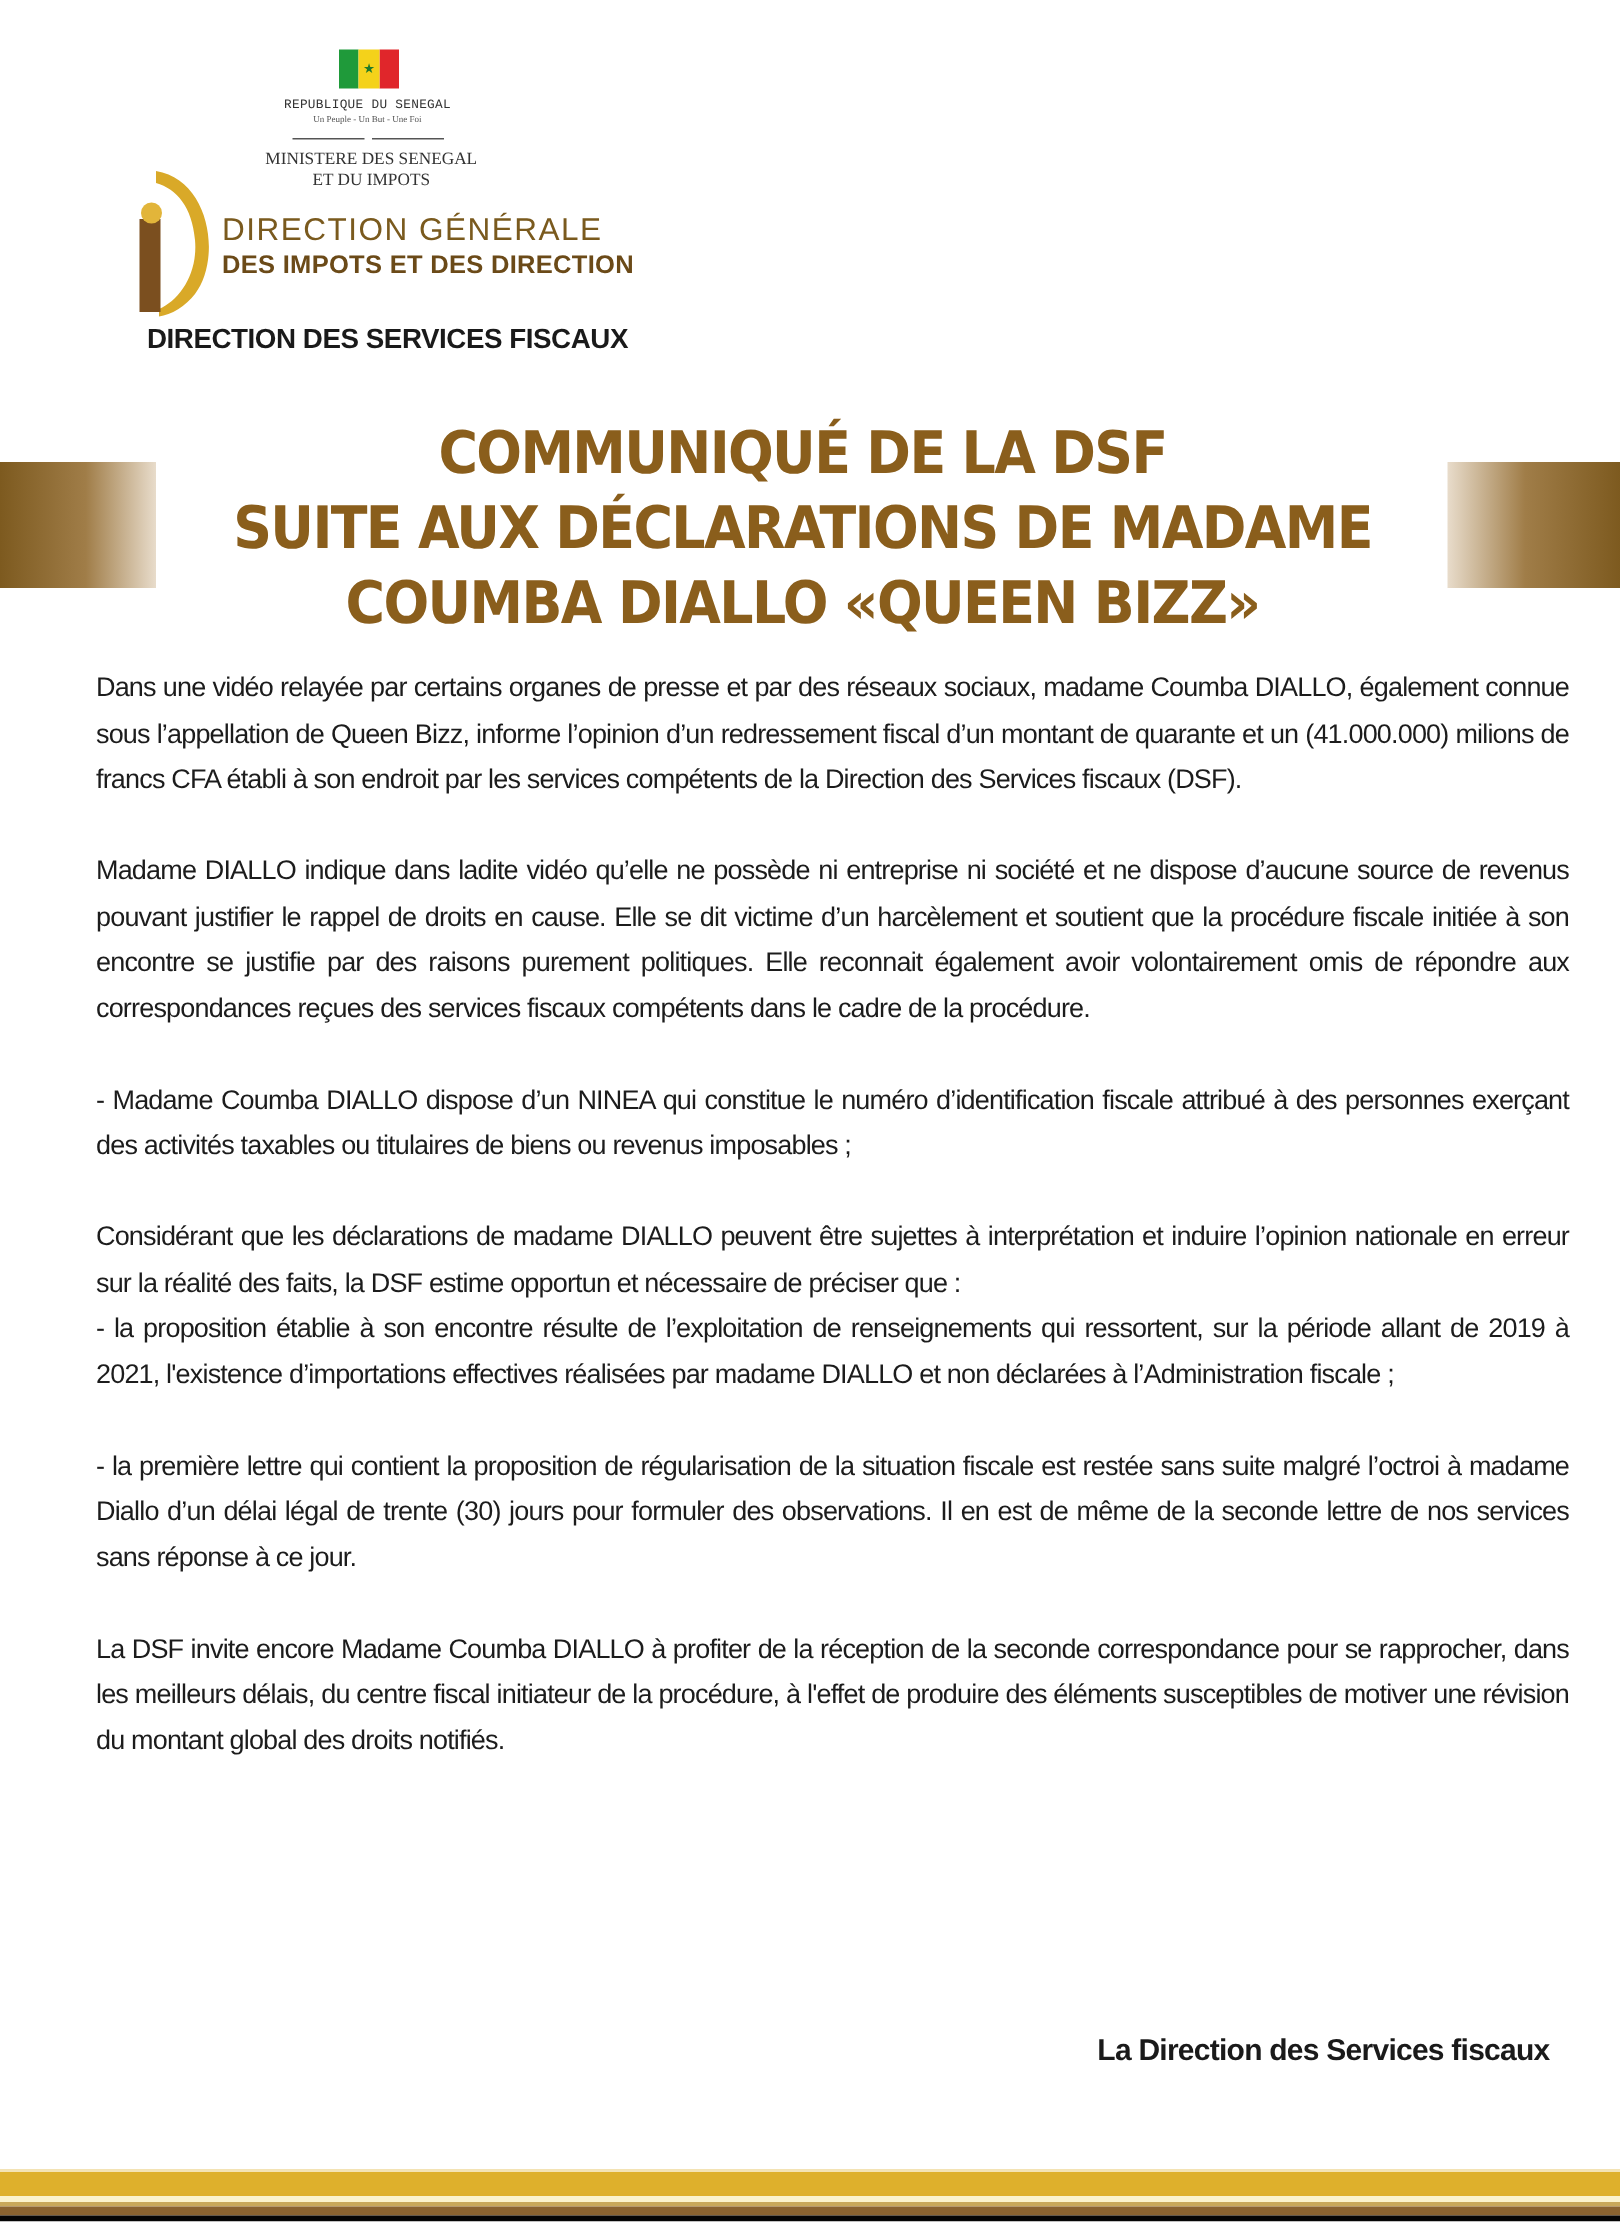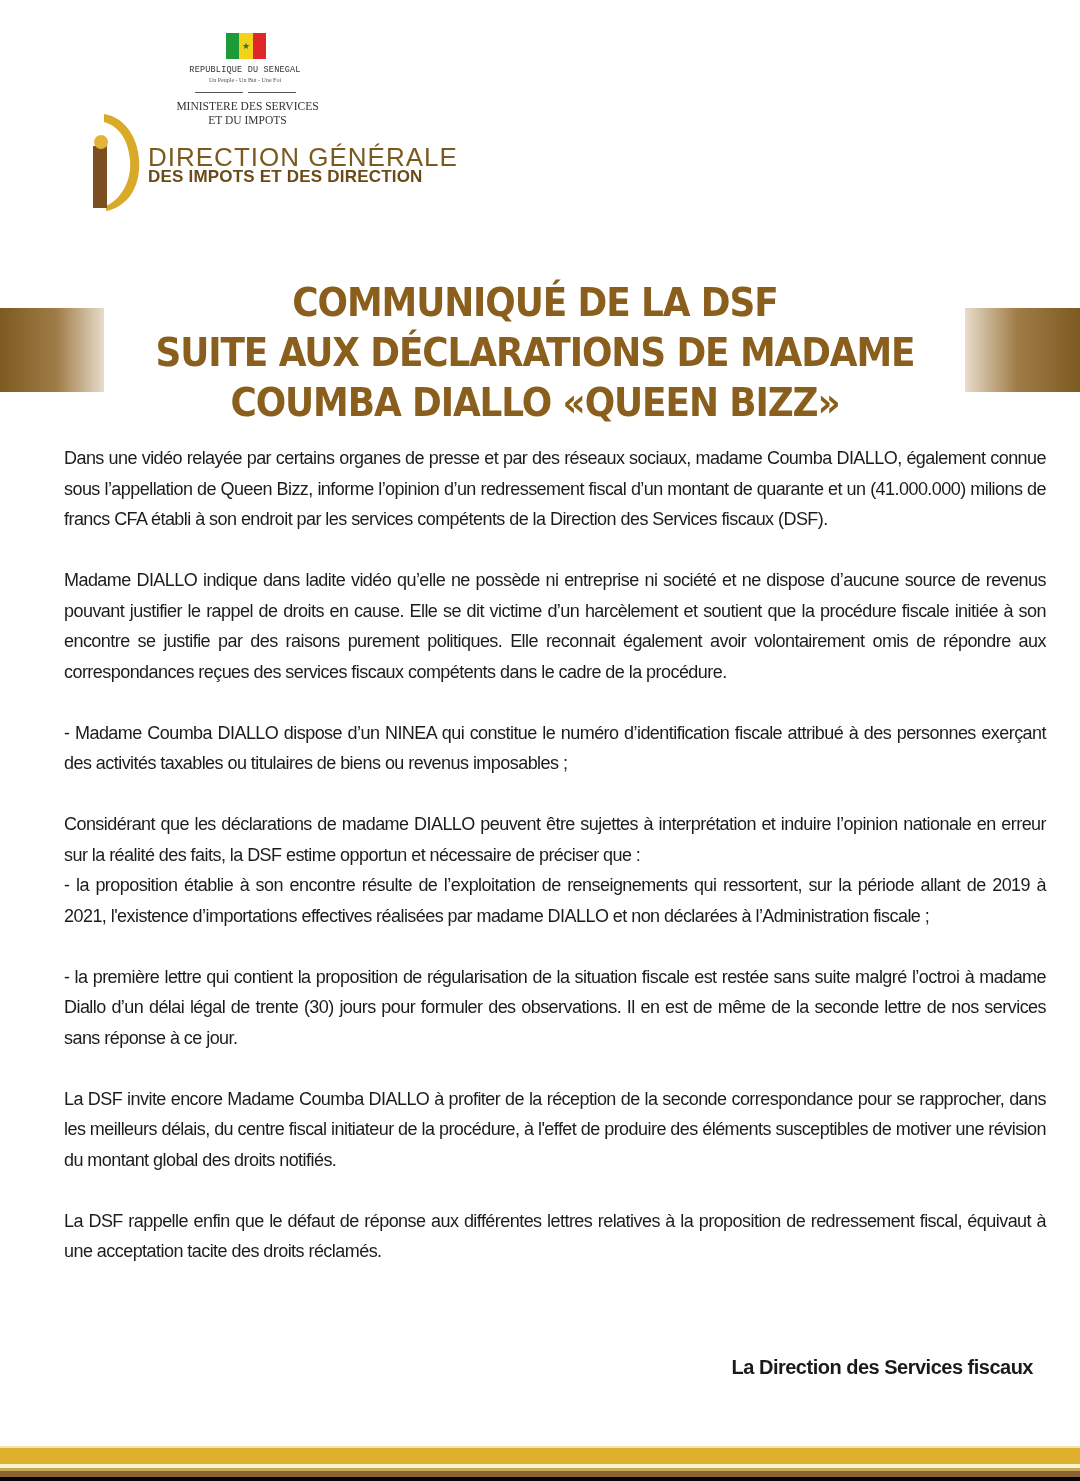--- a/index.html
+++ b/index.html
@@ -12,21 +12,21 @@
     .flag span { flex: 1; }
     .flag .g { background: #1f9a3a; }
     .flag .y { background: #f4d21a; position: relative; }
     .flag .r { background: #e0262b; }
     .flag .y::after { content: "★"; position: absolute; left: 50%; top: 50%; transform: translate(-50%,-52%); font-size: 9px; color: #1f7a2a; }
     .rep { position: absolute; left: 150px; top: 65px; width: 190px; text-align: center; font-family: Liberation Mono, monospace; font-size: 8.5px; color: #333; letter-spacing: 0.2px; }
     .motto { position: absolute; left: 150px; top: 77px; width: 190px; text-align: center; font-family: "Liberation Serif", serif; font-size: 6px; color: #555; }
     .rule { position: absolute; top: 92px; height: 1px; background: #555; }
     .ministry { position: absolute; left: 150px; top: 99px; width: 195px; text-align: center; font-family: "Liberation Serif", serif; font-size: 11.5px; line-height: 14px; color: #333; }
     .logo { position: absolute; left: 90px; top: 112px; width: 56px; height: 100px; }
-    .dg1 { position: absolute; left: 148px; top: 142px; font-size: 26px; color: #7a5a1e; letter-spacing: 1px; }
+    .dg1 { position: absolute; left: 148px; top: 142px; font-size: 21px; color: #7a5a1e; letter-spacing: 1px; }
     .dg2 { position: absolute; left: 148px; top: 167px; font-size: 17px; font-weight: bold; color: #6b4a18; letter-spacing: 0.2px; }
     .dsf { position: absolute; left: 98px; top: 215px; font-size: 18.5px; font-weight: bold; color: #1a1a1a; letter-spacing: -0.3px; }
 
     .band-left { position: absolute; left: 0; top: 308px; width: 104px; height: 84px; background: linear-gradient(to right, #7d5a1f 0%, #a07d48 55%, #e8dccb 100%); }
     .band-right { position: absolute; left: 965px; top: 308px; width: 115px; height: 84px; background: linear-gradient(to right, #e8dccb 0%, #a07d48 45%, #7d5a1f 100%); }
     .title { position: absolute; left: 110px; top: 278px; width: 850px; text-align: center; font-family: "DejaVu Sans", sans-serif; font-weight: bold; font-size: 39px; line-height: 50px; color: #8a5e1c; letter-spacing: -1.2px; transform: scaleX(0.92); transform-origin: center; }
     .title div { white-space: nowrap; }
 
     .body { position: absolute; left: 64px; top: 443px; width: 982px; font-family: Liberation Sans, sans-serif; font-size: 18px; line-height: 30.5px; color: #1c1c1c; letter-spacing: -0.55px; word-spacing: 0px; }
     .para { margin: 0 0 30.5px 0; text-align: justify; }
@@ -48,50 +48,50 @@
   <div class="flag">
     <span class="g"></span>
     <span class="y"></span>
     <span class="r"></span>
   </div>
   <div class="rep">REPUBLIQUE DU SENEGAL</div>
   <div class="motto">Un Peuple - Un But - Une Foi</div>
   <div class="rule" style="left:195px;width:48px;"></div>
   <div class="rule" style="left:248px;width:48px;"></div>
   <div class="ministry">
-    <div>MINISTERE DES SERVICES</div>
+    <div>MINISTERE DES SENEGAL</div>
     <div>ET DU IMPOTS</div>
   </div>
   <svg class="logo" viewBox="0 0 56 100">
     <path d="M14 2 C50 8 58 60 40 84 C34 92 24 98 16 99 L16 94 C30 88 42 70 40 48 C38 26 28 14 14 10 Z" fill="#d9a928"></path>
     <rect x="3" y="34" width="14" height="62" fill="#7b4f1f"></rect>
     <circle cx="11" cy="30" r="7" fill="#e2b53a"></circle>
   </svg>
   <div class="dg1">DIRECTION GÉNÉRALE</div>
   <div class="dg2">DES IMPOTS ET DES DIRECTION</div>
+  <div class="dsf">DIRECTION DES SERVICES FISCAUX</div>
 </div>
 
 <div class="band-left"></div>
 <div class="band-right"></div>
 
 <div class="title">
   <div>COMMUNIQUÉ DE LA DSF</div>
   <div>SUITE AUX DÉCLARATIONS DE MADAME</div>
   <div>COUMBA DIALLO «QUEEN BIZZ»</div>
 </div>
 
 <div class="body">
   <p class="para">Dans une vidéo relayée par certains organes de presse et par des réseaux sociaux, madame Coumba DIALLO, également connue sous l’appellation de Queen Bizz, informe l’opinion d’un redressement fiscal d’un montant de quarante et un (41.000.000) milions de francs CFA établi à son endroit par les services compétents de la Direction des Services fiscaux (DSF).</p>
   <p class="para">Madame DIALLO indique dans ladite vidéo qu’elle ne possède ni entreprise ni société et ne dispose d’aucune source de revenus pouvant justifier le rappel de droits en cause. Elle se dit victime d’un harcèlement et soutient que la procédure fiscale initiée à son encontre se justifie par des raisons purement politiques. Elle reconnait également avoir volontairement omis de répondre aux correspondances reçues des services fiscaux compétents dans le cadre de la procédure.</p>
   <p class="para">- Madame Coumba DIALLO dispose d’un NINEA qui constitue le numéro d’identification fiscale attribué à des personnes exerçant des activités taxables ou titulaires de biens ou revenus imposables ;</p>
   <p class="para tight">Considérant que les déclarations de madame DIALLO peuvent être sujettes à interprétation et induire l’opinion nationale en erreur sur la réalité des faits, la DSF estime opportun et nécessaire  de préciser que :</p>
   <p class="para">- la proposition établie à son encontre résulte de l’exploitation de renseignements qui ressortent, sur la  période allant de 2019 à 2021, l'existence d’importations effectives réalisées par madame DIALLO et non déclarées à l’Administration fiscale ;</p>
   <p class="para">- la première lettre qui contient la proposition de régularisation de la situation fiscale est restée sans suite malgré l’octroi à madame Diallo d’un délai légal de trente (30) jours pour formuler des observations. Il en est de même de la seconde lettre de nos services sans réponse à ce jour.</p>
   <p class="para">La DSF invite encore Madame Coumba DIALLO à profiter de la réception de la seconde correspondance pour se rapprocher, dans les meilleurs délais, du centre fiscal initiateur de la procédure, à l'effet de produire des éléments susceptibles de motiver une révision du montant global des droits notifiés.</p>
-  <p class="para">La DSF rappelle enfin que le défaut de réponse aux différentes lettres relatives à la proposition de redressement fiscal, équivaut à une acceptation tacite des droits réclamés.</p>
 </div>
 
 <div class="signature">La Direction des Services fiscaux</div>
 
 <div class="footer">
   <div class="f1"></div>
   <div class="f2"></div>
   <div class="f3"></div>
   <div class="f4"></div>
   <div class="f5"></div>

